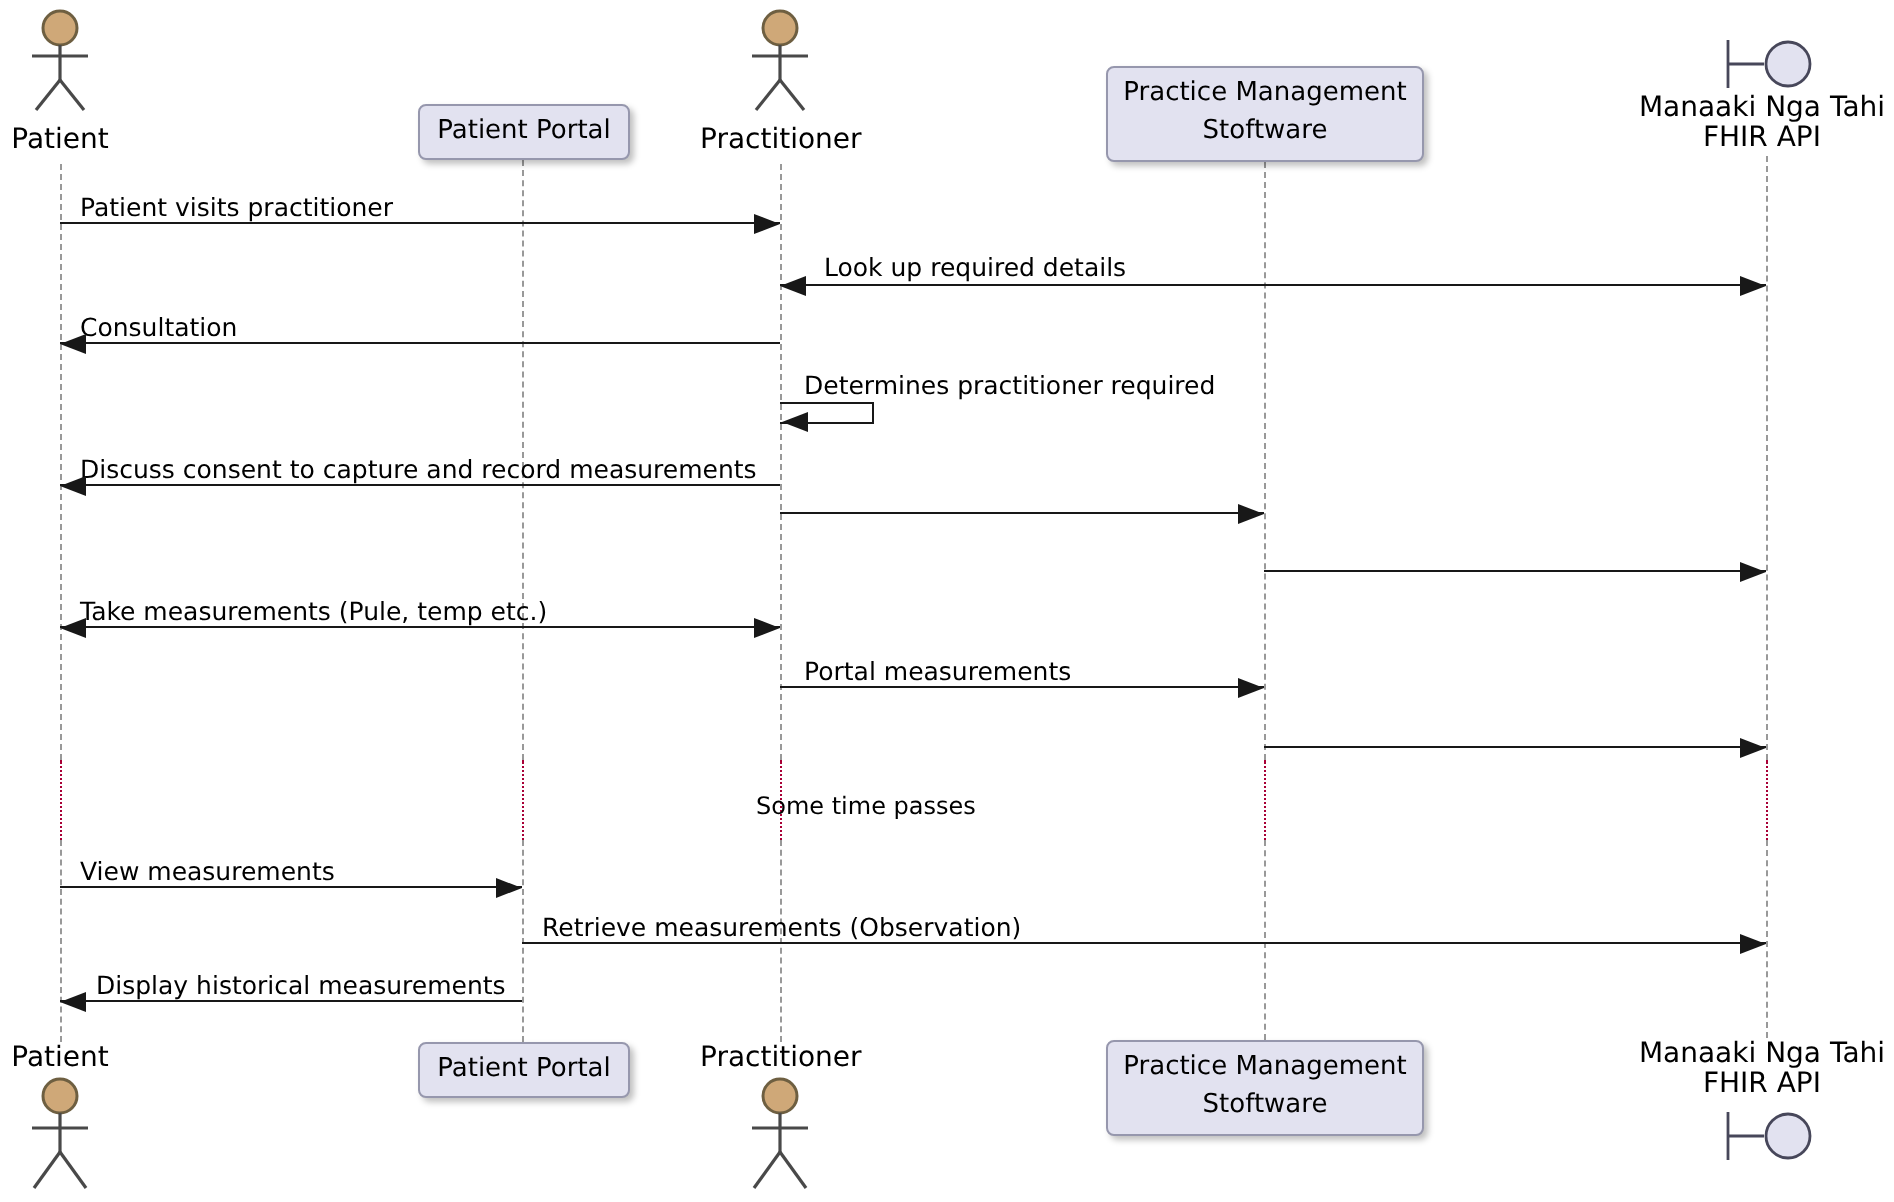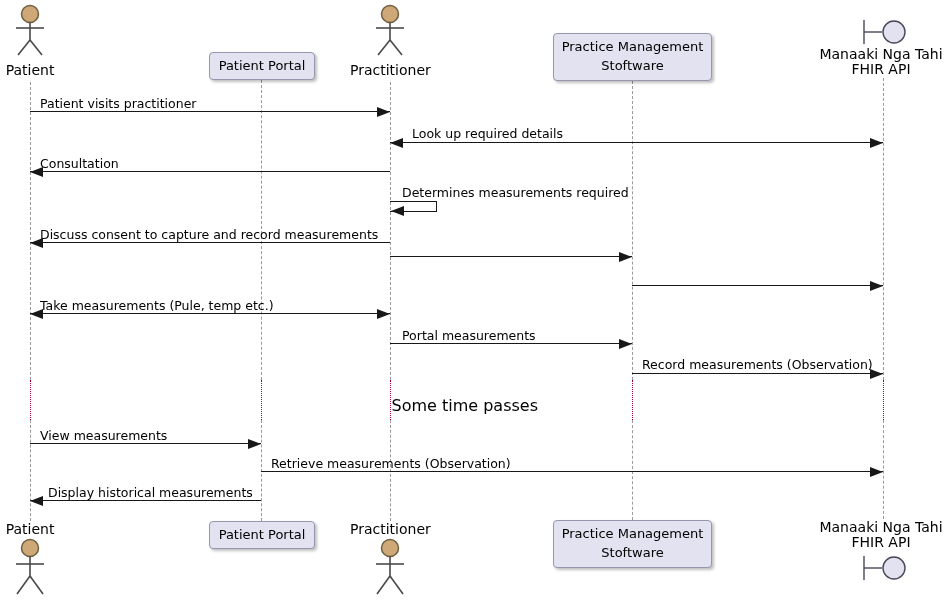--- a/index.html
+++ b/index.html
@@ -27,21 +27,21 @@
   .two-line-label{position:absolute; font-size:14px; line-height:15px; text-align:center;}
   .msg-label{position:absolute; font-size:12.5px; white-space:nowrap; color:var(--text);}
   .arrow{position:absolute; height:0; border-top:1px solid var(--line);}
   .head-r{position:absolute; width:0; height:0;
     border-top:5px solid transparent; border-bottom:5px solid transparent;
     border-left:13px solid var(--line);}
   .head-l{position:absolute; width:0; height:0;
     border-top:5px solid transparent; border-bottom:5px solid transparent;
     border-right:13px solid var(--line);}
   .self-loop{position:absolute; border:1px solid var(--line); border-left:none;}
-  .delay-text{position:absolute; font-size:16px; text-align:right; white-space:nowrap;}
+  .delay-text{position:absolute; font-size:12px; text-align:left; white-space:nowrap;}
   .actor-svg circle{fill:var(--actor-head-fill); stroke:var(--actor-head-stroke); stroke-width:1.5;}
   .actor-svg line{stroke:var(--actor-line); stroke-width:1.6;}
   .boundary-svg circle{fill:var(--participant-fill); stroke:var(--boundary-stroke); stroke-width:1.4;}
   .boundary-svg line{stroke:var(--boundary-stroke); stroke-width:1.4;}
   svg{position:absolute; display:block;}
 </style>
 </head>
 <body>
 
 <div id="canvas">
@@ -109,21 +109,21 @@
 
   <div class="msg-label" style="left:412px;top:126px;">Look up required details</div>
   <div class="arrow" style="left:390px;top:142px;width:493px;"></div>
   <div class="head-l" style="left:390px;top:138px;"></div>
   <div class="head-r" style="left:870px;top:138px;"></div>
 
   <div class="msg-label" style="left:40px;top:156px;">Consultation</div>
   <div class="arrow" style="left:30px;top:171px;width:360px;"></div>
   <div class="head-l" style="left:30px;top:167px;"></div>
 
-  <div class="msg-label" style="left:402px;top:185px;">Determines measurements required</div>
+  <div class="msg-label" style="left:402px;top:185px;">Determines practitioner required</div>
   <div class="self-loop" style="left:390px;top:201px;width:46px;height:9px;"></div>
   <div class="head-l" style="left:391px;top:206px;"></div>
 
   <div class="msg-label" style="left:40px;top:227px;">Discuss consent to capture and record measurements</div>
   <div class="arrow" style="left:30px;top:242px;width:360px;"></div>
   <div class="head-l" style="left:30px;top:238px;"></div>
 
   <div class="msg-label" style="left:402px;top:241px;"></div>
   <div class="arrow" style="left:390px;top:256px;width:242px;"></div>
   <div class="head-r" style="left:619px;top:252px;"></div>
@@ -133,21 +133,20 @@
 
   <div class="msg-label" style="left:40px;top:298px;">Take measurements (Pule, temp etc.)</div>
   <div class="arrow" style="left:30px;top:313px;width:360px;"></div>
   <div class="head-l" style="left:30px;top:309px;"></div>
   <div class="head-r" style="left:377px;top:309px;"></div>
 
   <div class="msg-label" style="left:402px;top:328px;">Portal measurements</div>
   <div class="arrow" style="left:390px;top:343px;width:242px;"></div>
   <div class="head-r" style="left:619px;top:339px;"></div>
 
-  <div class="msg-label" style="left:642px;top:357px;">Record measurements (Observation)</div>
   <div class="arrow" style="left:632px;top:373px;width:251px;"></div>
   <div class="head-r" style="left:870px;top:369px;"></div>
 
   <div class="delay-text" style="left:378px;top:396px;width:160px;">Some time passes</div>
 
   <div class="msg-label" style="left:40px;top:428px;">View measurements</div>
   <div class="arrow" style="left:30px;top:443px;width:231px;"></div>
   <div class="head-r" style="left:248px;top:439px;"></div>
 
   <div class="msg-label" style="left:271px;top:456px;">Retrieve measurements (Observation)</div>

